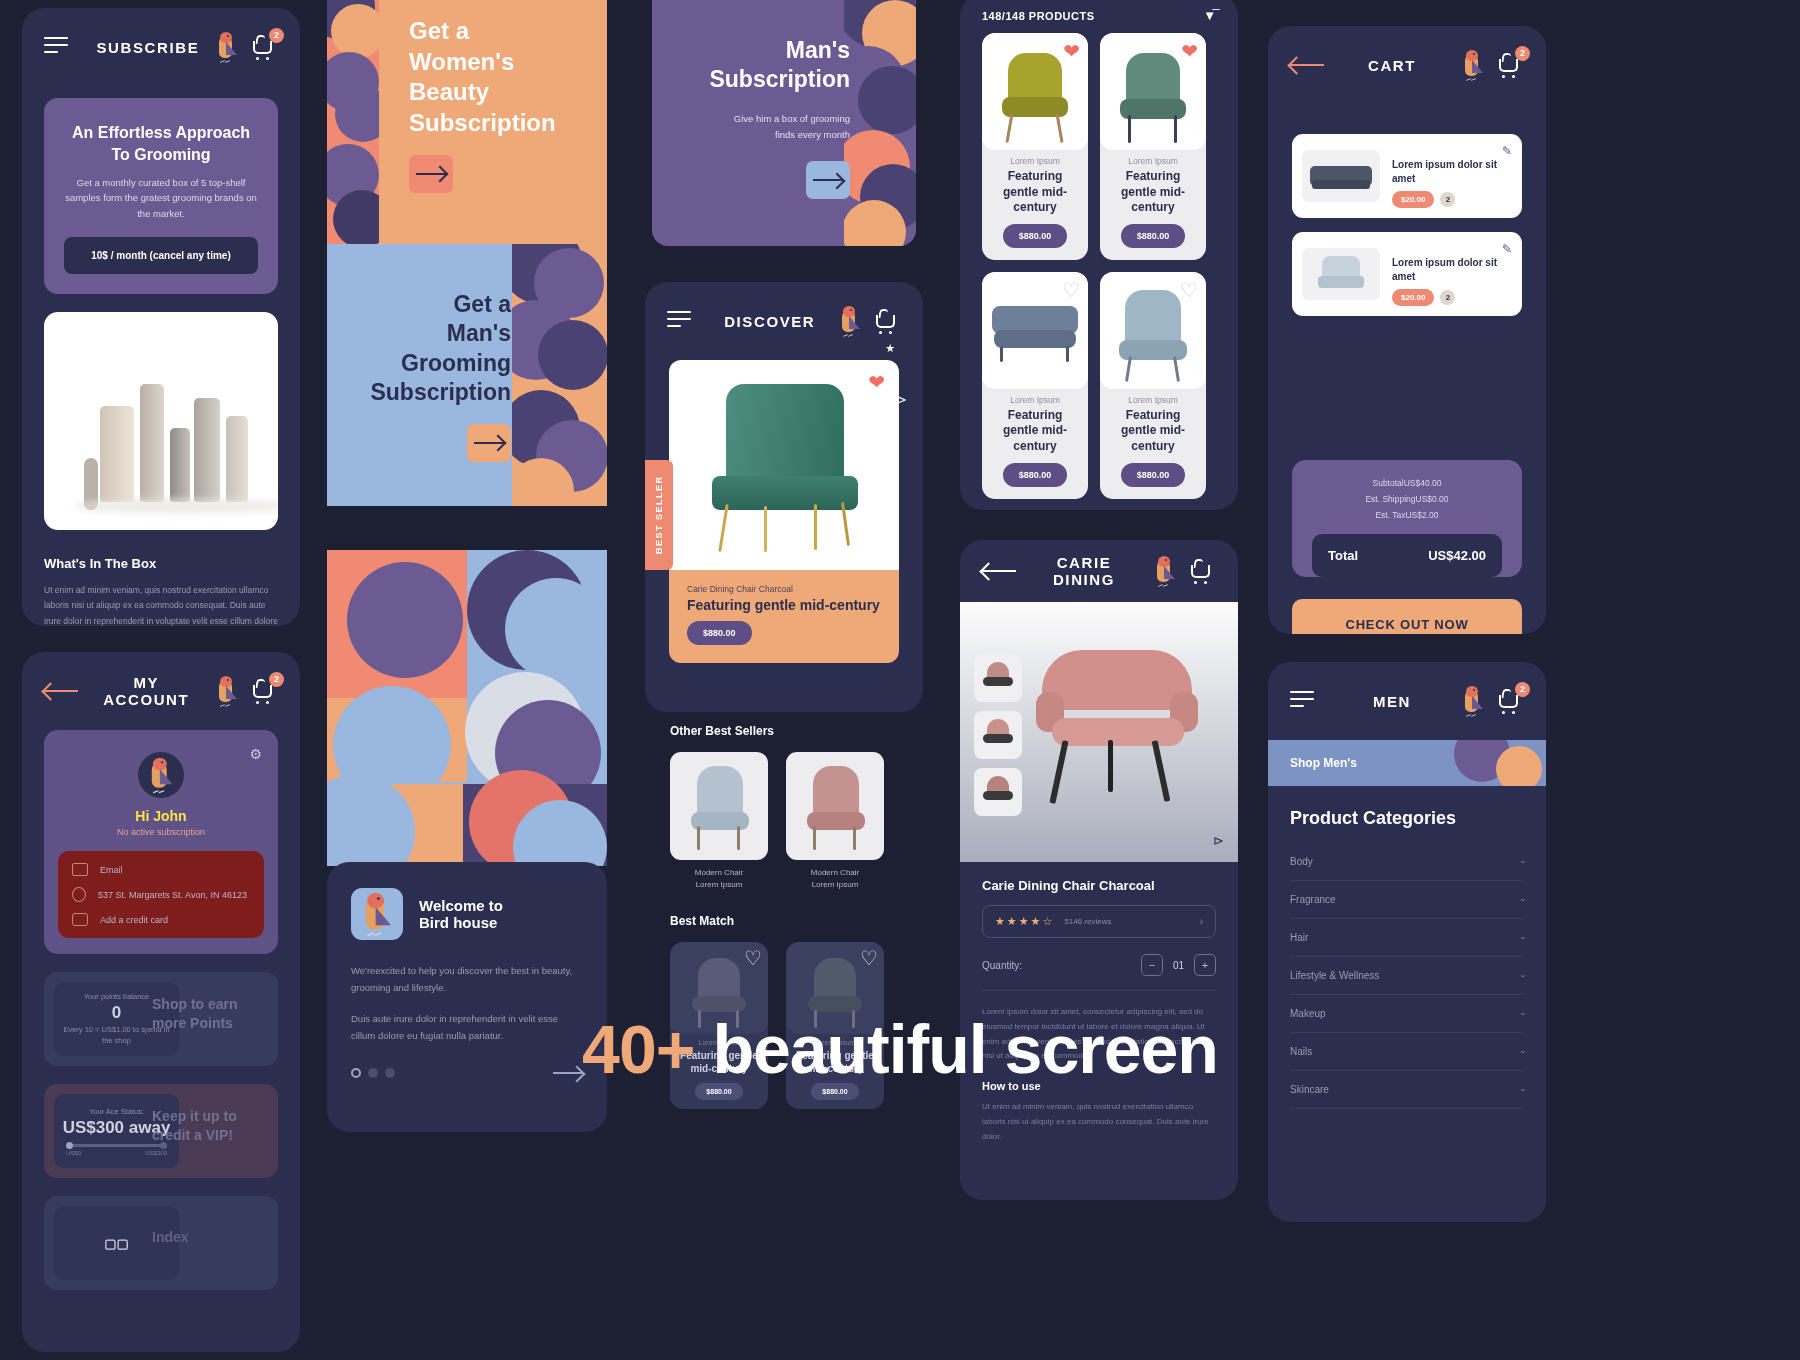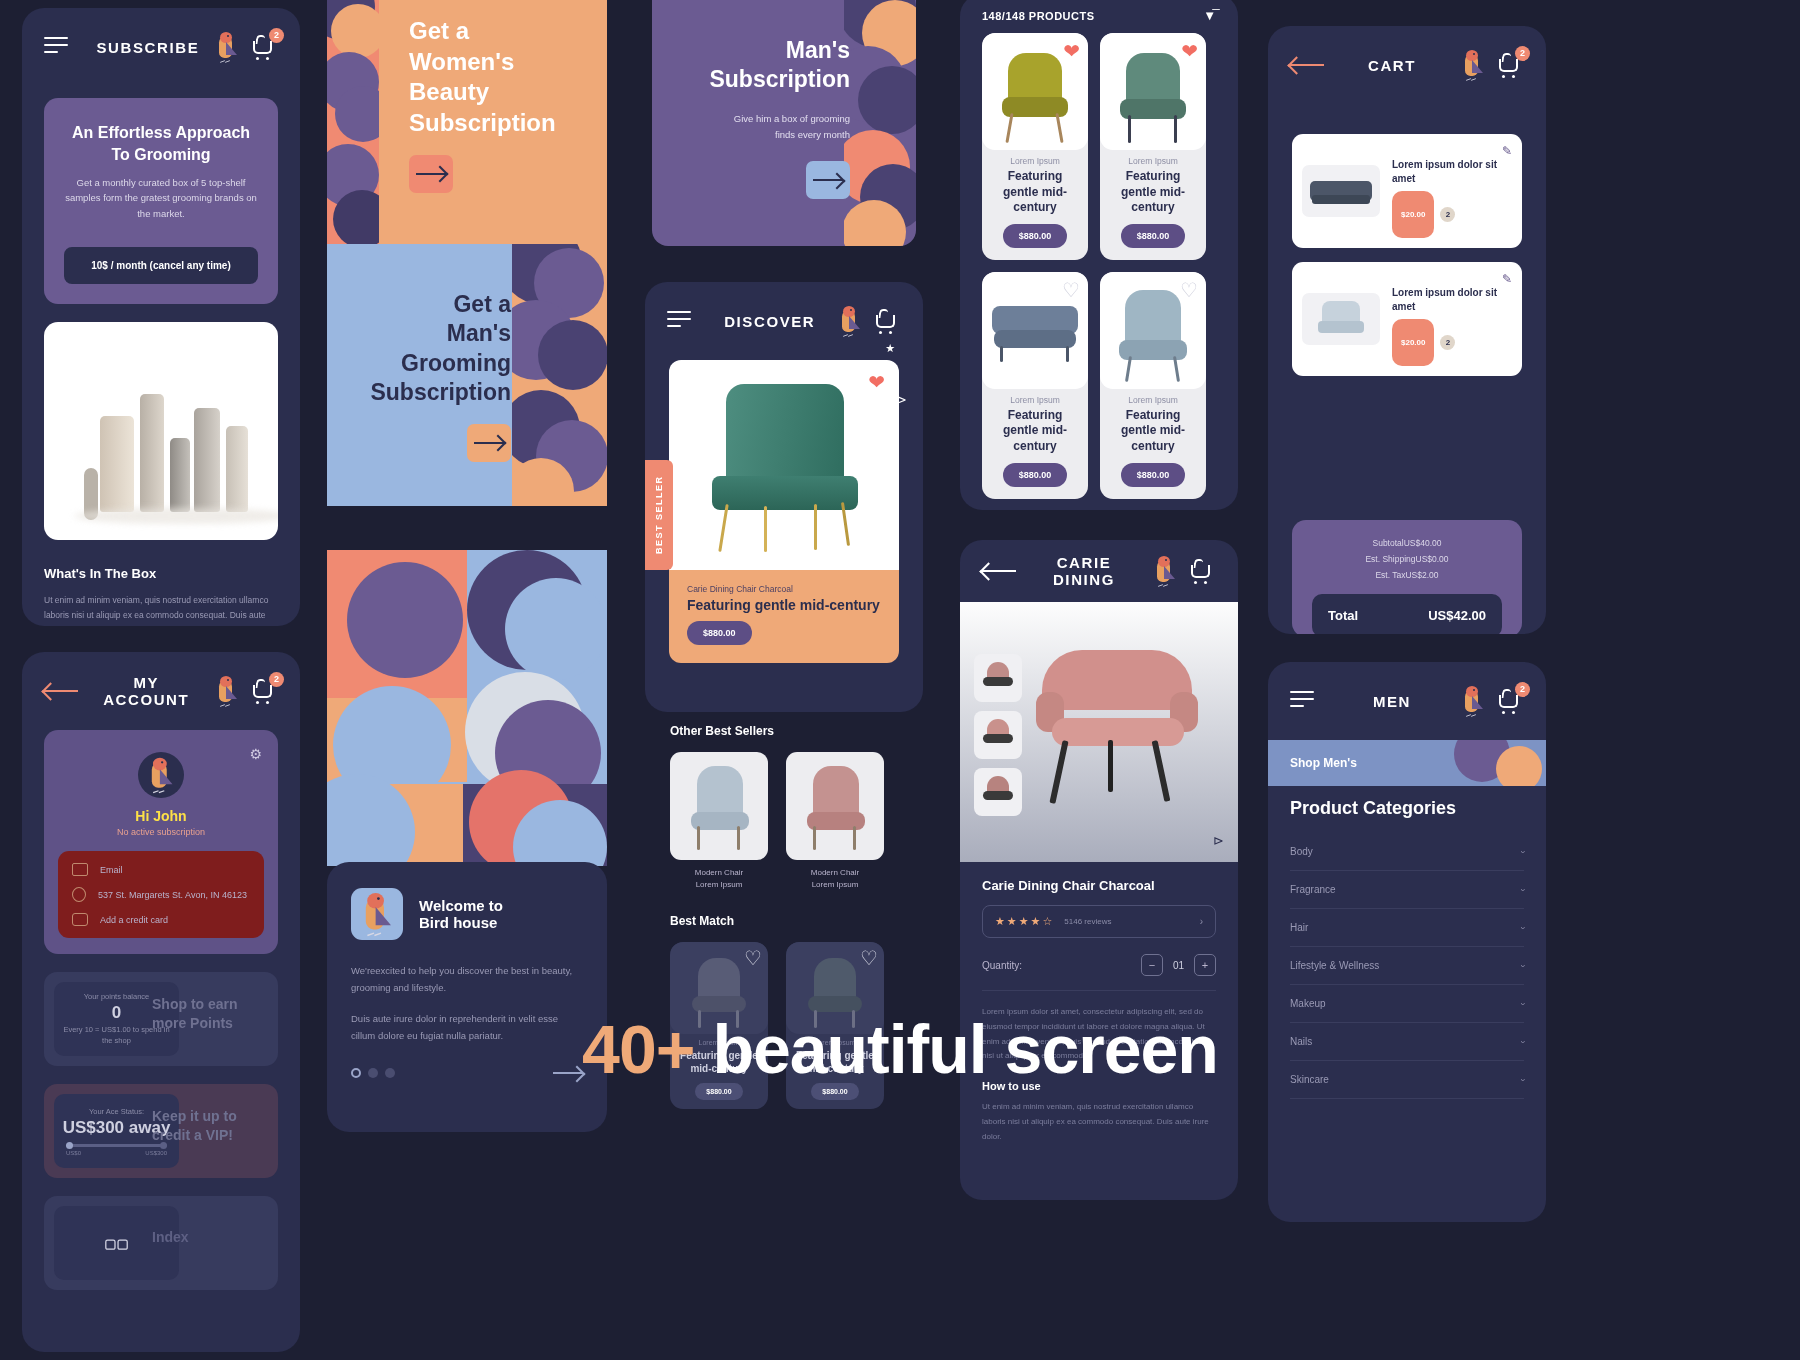--- a/index.html
+++ b/index.html
@@ -92,21 +92,21 @@
   .heart.outline { color:#cfd0dd; }
 
   
   .promo-card {
     margin: 12px 22px 0; background:#6b5b92; border-radius:14px;
     padding: 24px 20px 20px; text-align:center;
   }
   .promo-card h2 { color:#fff; font-size:16px; line-height:1.35; font-weight:bold; }
   .promo-card p { color:#ddd9ea; font-size:9.5px; line-height:1.6; margin-top:10px; }
   .promo-btn {
-    margin-top:26px; background:#2b2e4e; color:#fff; border-radius:8px;
+    margin-top:16px; background:#2b2e4e; color:#fff; border-radius:8px;
     font-size:10px; font-weight:bold; padding:13px 0; text-align:center;
   }
   .photo-card {
     margin: 18px 22px 0; height:218px; border-radius:14px;
     background:#fff; position:relative; overflow:hidden;
   }
   .bottles { position:absolute; inset:0; }
   .b { position:absolute; bottom:28px; border-radius:5px 5px 3px 3px; }
   .sec-title { margin: 26px 22px 0; color:#fff; font-size:13px; font-weight:bold; }
   .body-copy { margin: 12px 22px 0; color:#9a9ab5; font-size:8.5px; line-height:1.85; }
@@ -146,21 +146,21 @@
   
   .cart-row {
     display:flex; align-items:center; gap:12px; background:#fff;
     border-radius:11px; padding:10px; margin: 0 24px 14px;
   }
   .cart-row .thumb { width:78px; height:52px; background:#f1f1f4; border-radius:7px; position:relative; overflow:hidden; }
   .cart-row .info { flex:1; }
   .cart-row .info .nm { color:#2b2e4e; font-size:10px; font-weight:bold; line-height:1.35; }
   .cart-row .rowtop { display:flex; justify-content:flex-end; }
   .pencil { color:#5d4e85; font-size:12px; }
-  .amt-pill { background:#ef8a72; color:#fff; font-size:8px; font-weight:bold; border-radius:10px; padding:19px 9px; }
+  .amt-pill { background:#ef8a72; color:#fff; font-size:8px; font-weight:bold; border-radius:10px; padding:4px 9px; }
   .qty-circle { width:15px;height:15px;border-radius:50%;background:#e0d6ca;color:#2b2e4e;font-size:8px;
                 display:inline-flex;align-items:center;justify-content:center;font-weight:bold;}
 
   .summary { background:#6b5b92; border-radius:14px; margin:0 24px; padding:18px 20px 0; }
   .sum-line { display:flex; justify-content:center; color:#ddd9ea; font-size:8.5px; margin-bottom:6px; }
   .total-box {
     background:#2b2e4e; border-radius:10px; display:flex; justify-content:space-between;
     align-items:center; padding:14px 16px; margin-top:14px;
   }
   .total-box .lbl{color:#fff;font-size:13px;font-weight:bold}
@@ -185,21 +185,21 @@
   .stat-inner { position:absolute; left:10px; top:10px; bottom:10px; width:125px; background:#2f3356; border-radius:10px;
                 display:flex; flex-direction:column; align-items:center; justify-content:center; padding:4px; }
   .stat-inner .k{color:#8b8ca8;font-size:7.5px}
   .stat-inner .v{color:#cfd0e0;font-size:17px;font-weight:bold;margin:2px 0}
   .stat-inner .s{color:#8b8ca8;font-size:7.5px;text-align:center;line-height:1.4}
   .stat-right { position:absolute; right:16px; top:0; bottom:11px; width:110px; display:flex; align-items:center; }
   .stat-right .t{color:#6f7191;font-size:14px;font-weight:bold;line-height:1.3}
 
   
   .shopmen { background:#7d93c4; padding:16px 22px; color:#fff; font-size:12px; font-weight:bold; position:relative; overflow:hidden; }
-  .cat-title{color:#fff;font-size:18px;font-weight:bold;margin:12px 22px 14px}
+  .cat-title{color:#fff;font-size:18px;font-weight:bold;margin:22px 22px 14px}
   .cat-row{display:flex;justify-content:space-between;align-items:center;margin:0 22px;padding:13px 0;
            border-bottom:1px solid #3a3d5e;color:#9a9ab5;font-size:10px}
   .chev{color:#9a9ab5;font-size:9px;transform:rotate(90deg)}
 
   
   .hero-prod { background:#fff; border-radius:12px 12px 0 0; height:210px; position:relative; margin:0 24px; }
   .best-seller {
     position:absolute; left:0; top:178px; width:28px; height:110px; background:#ef8a72;
     border-radius:6px 0 0 6px; color:#fff; font-size:9px; font-weight:bold; letter-spacing:1.5px;
     writing-mode:vertical-rl; transform:rotate(180deg);

